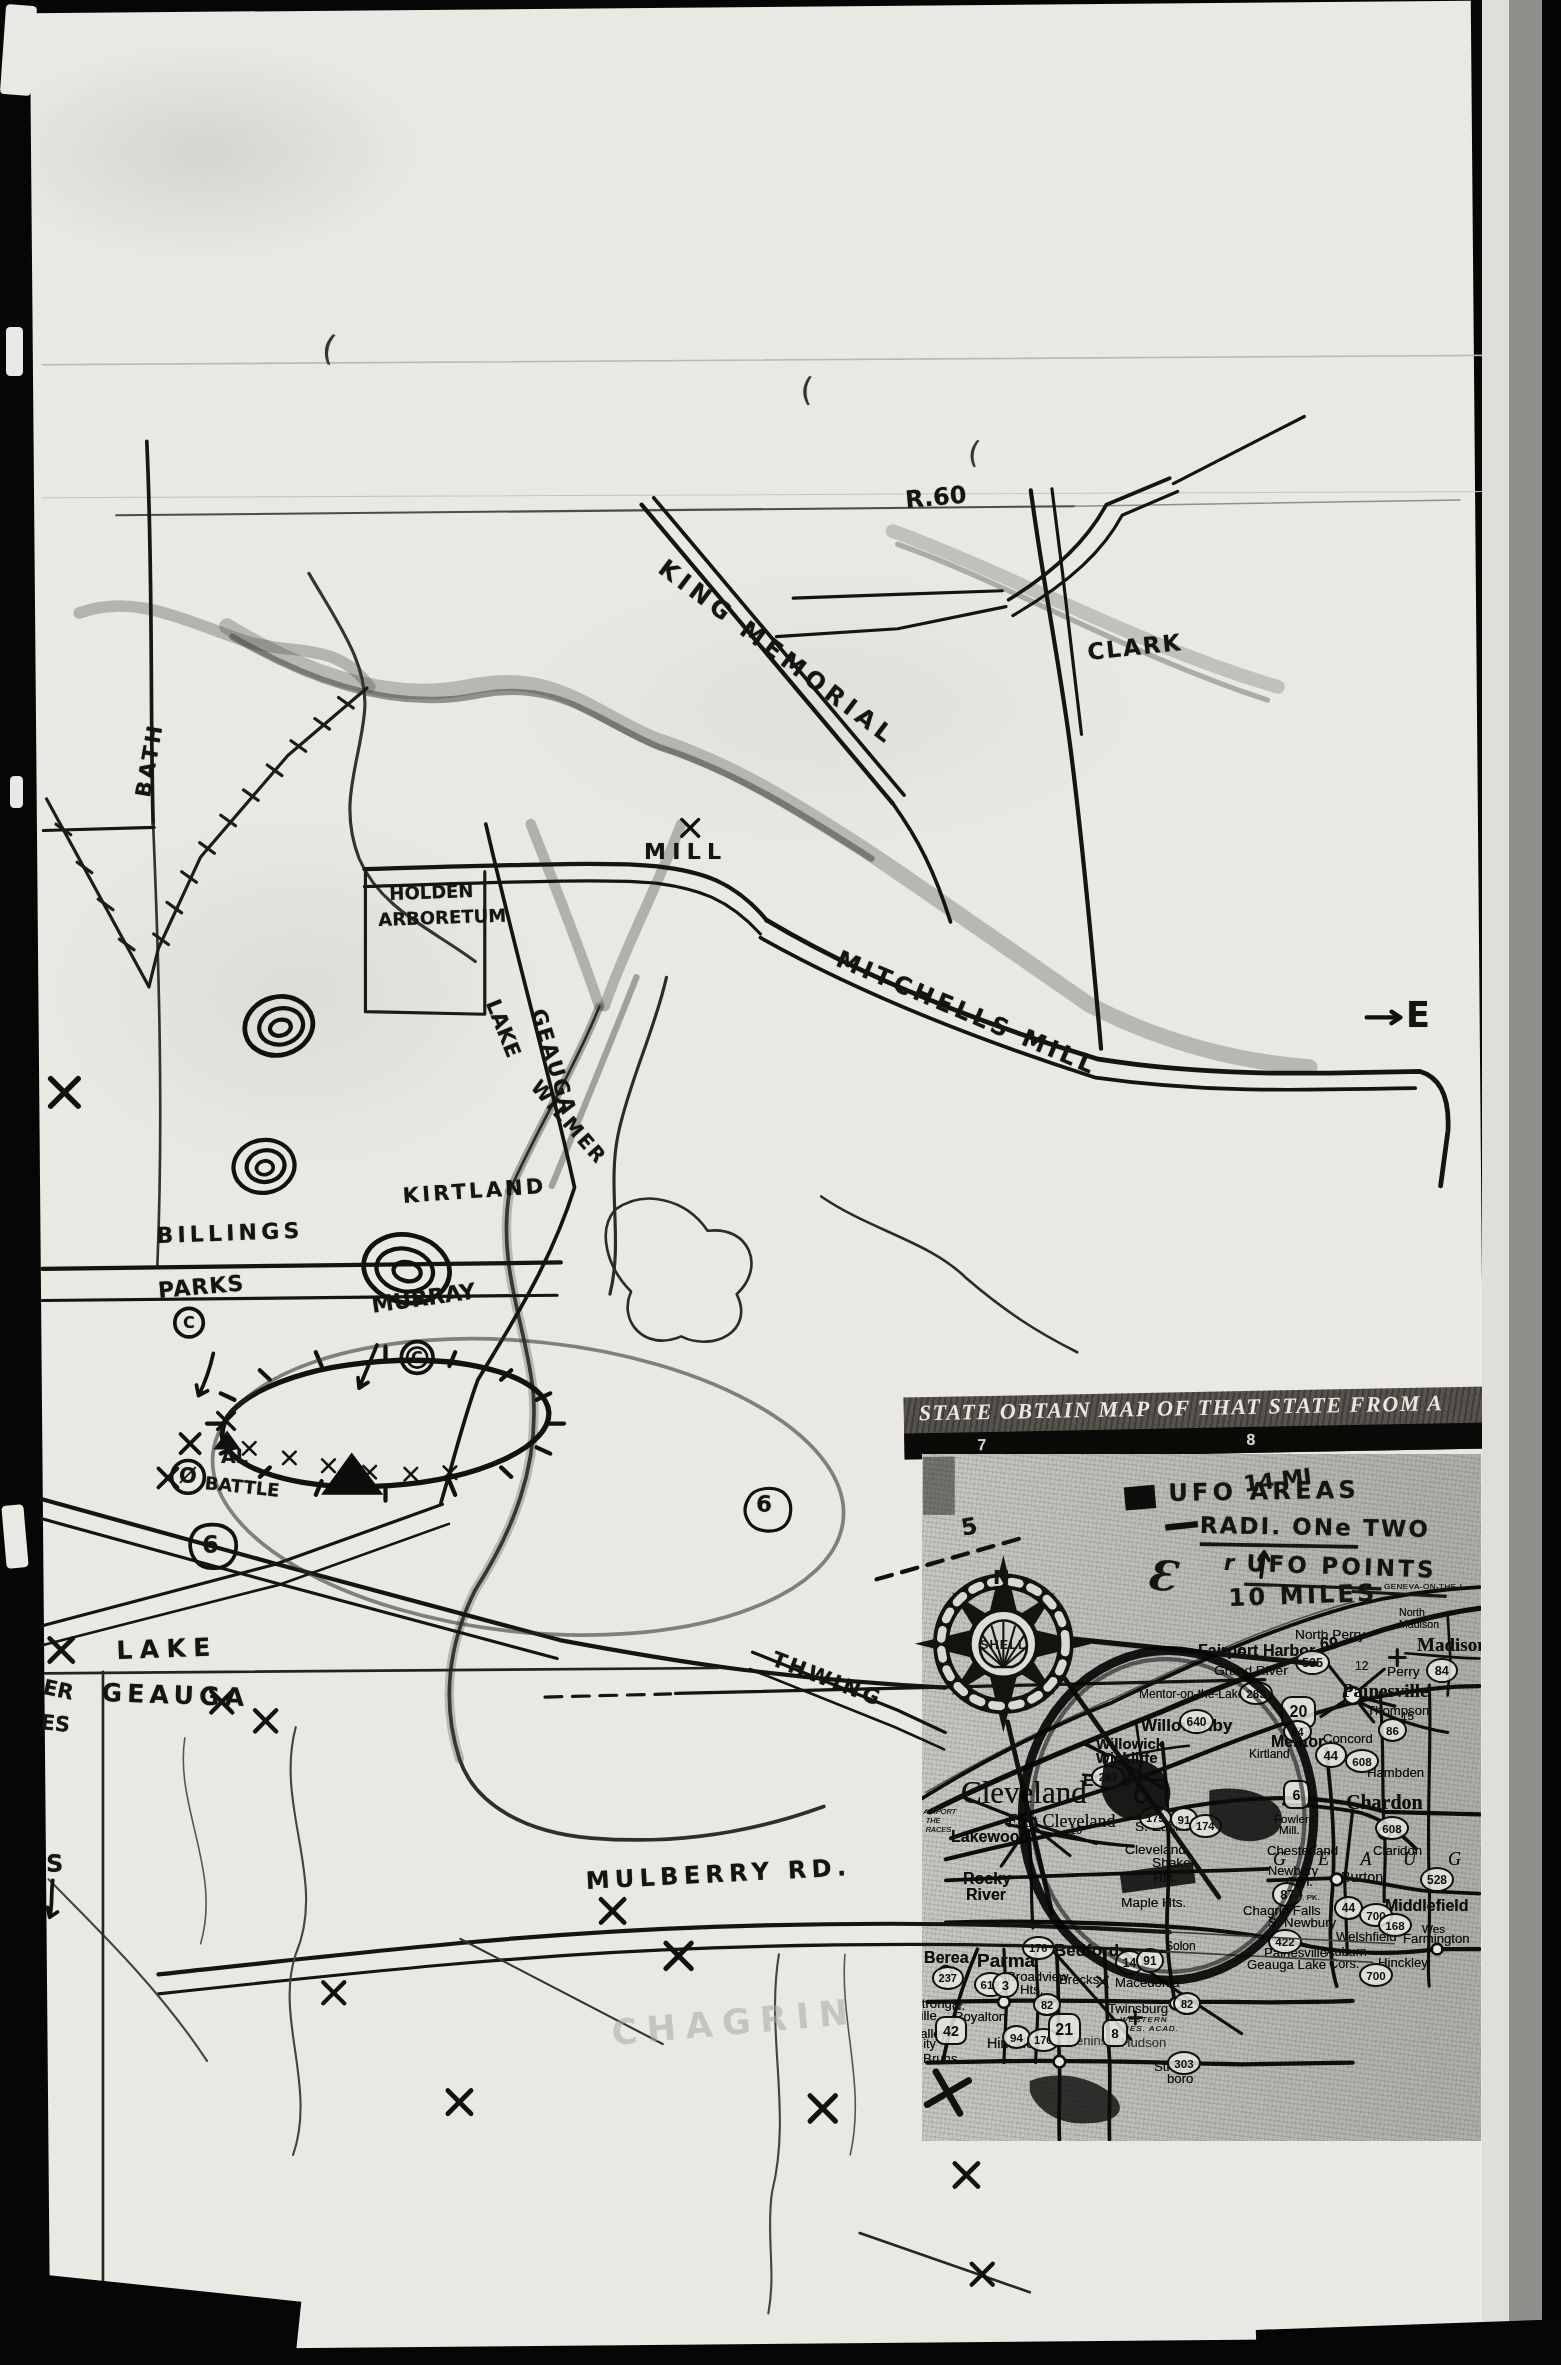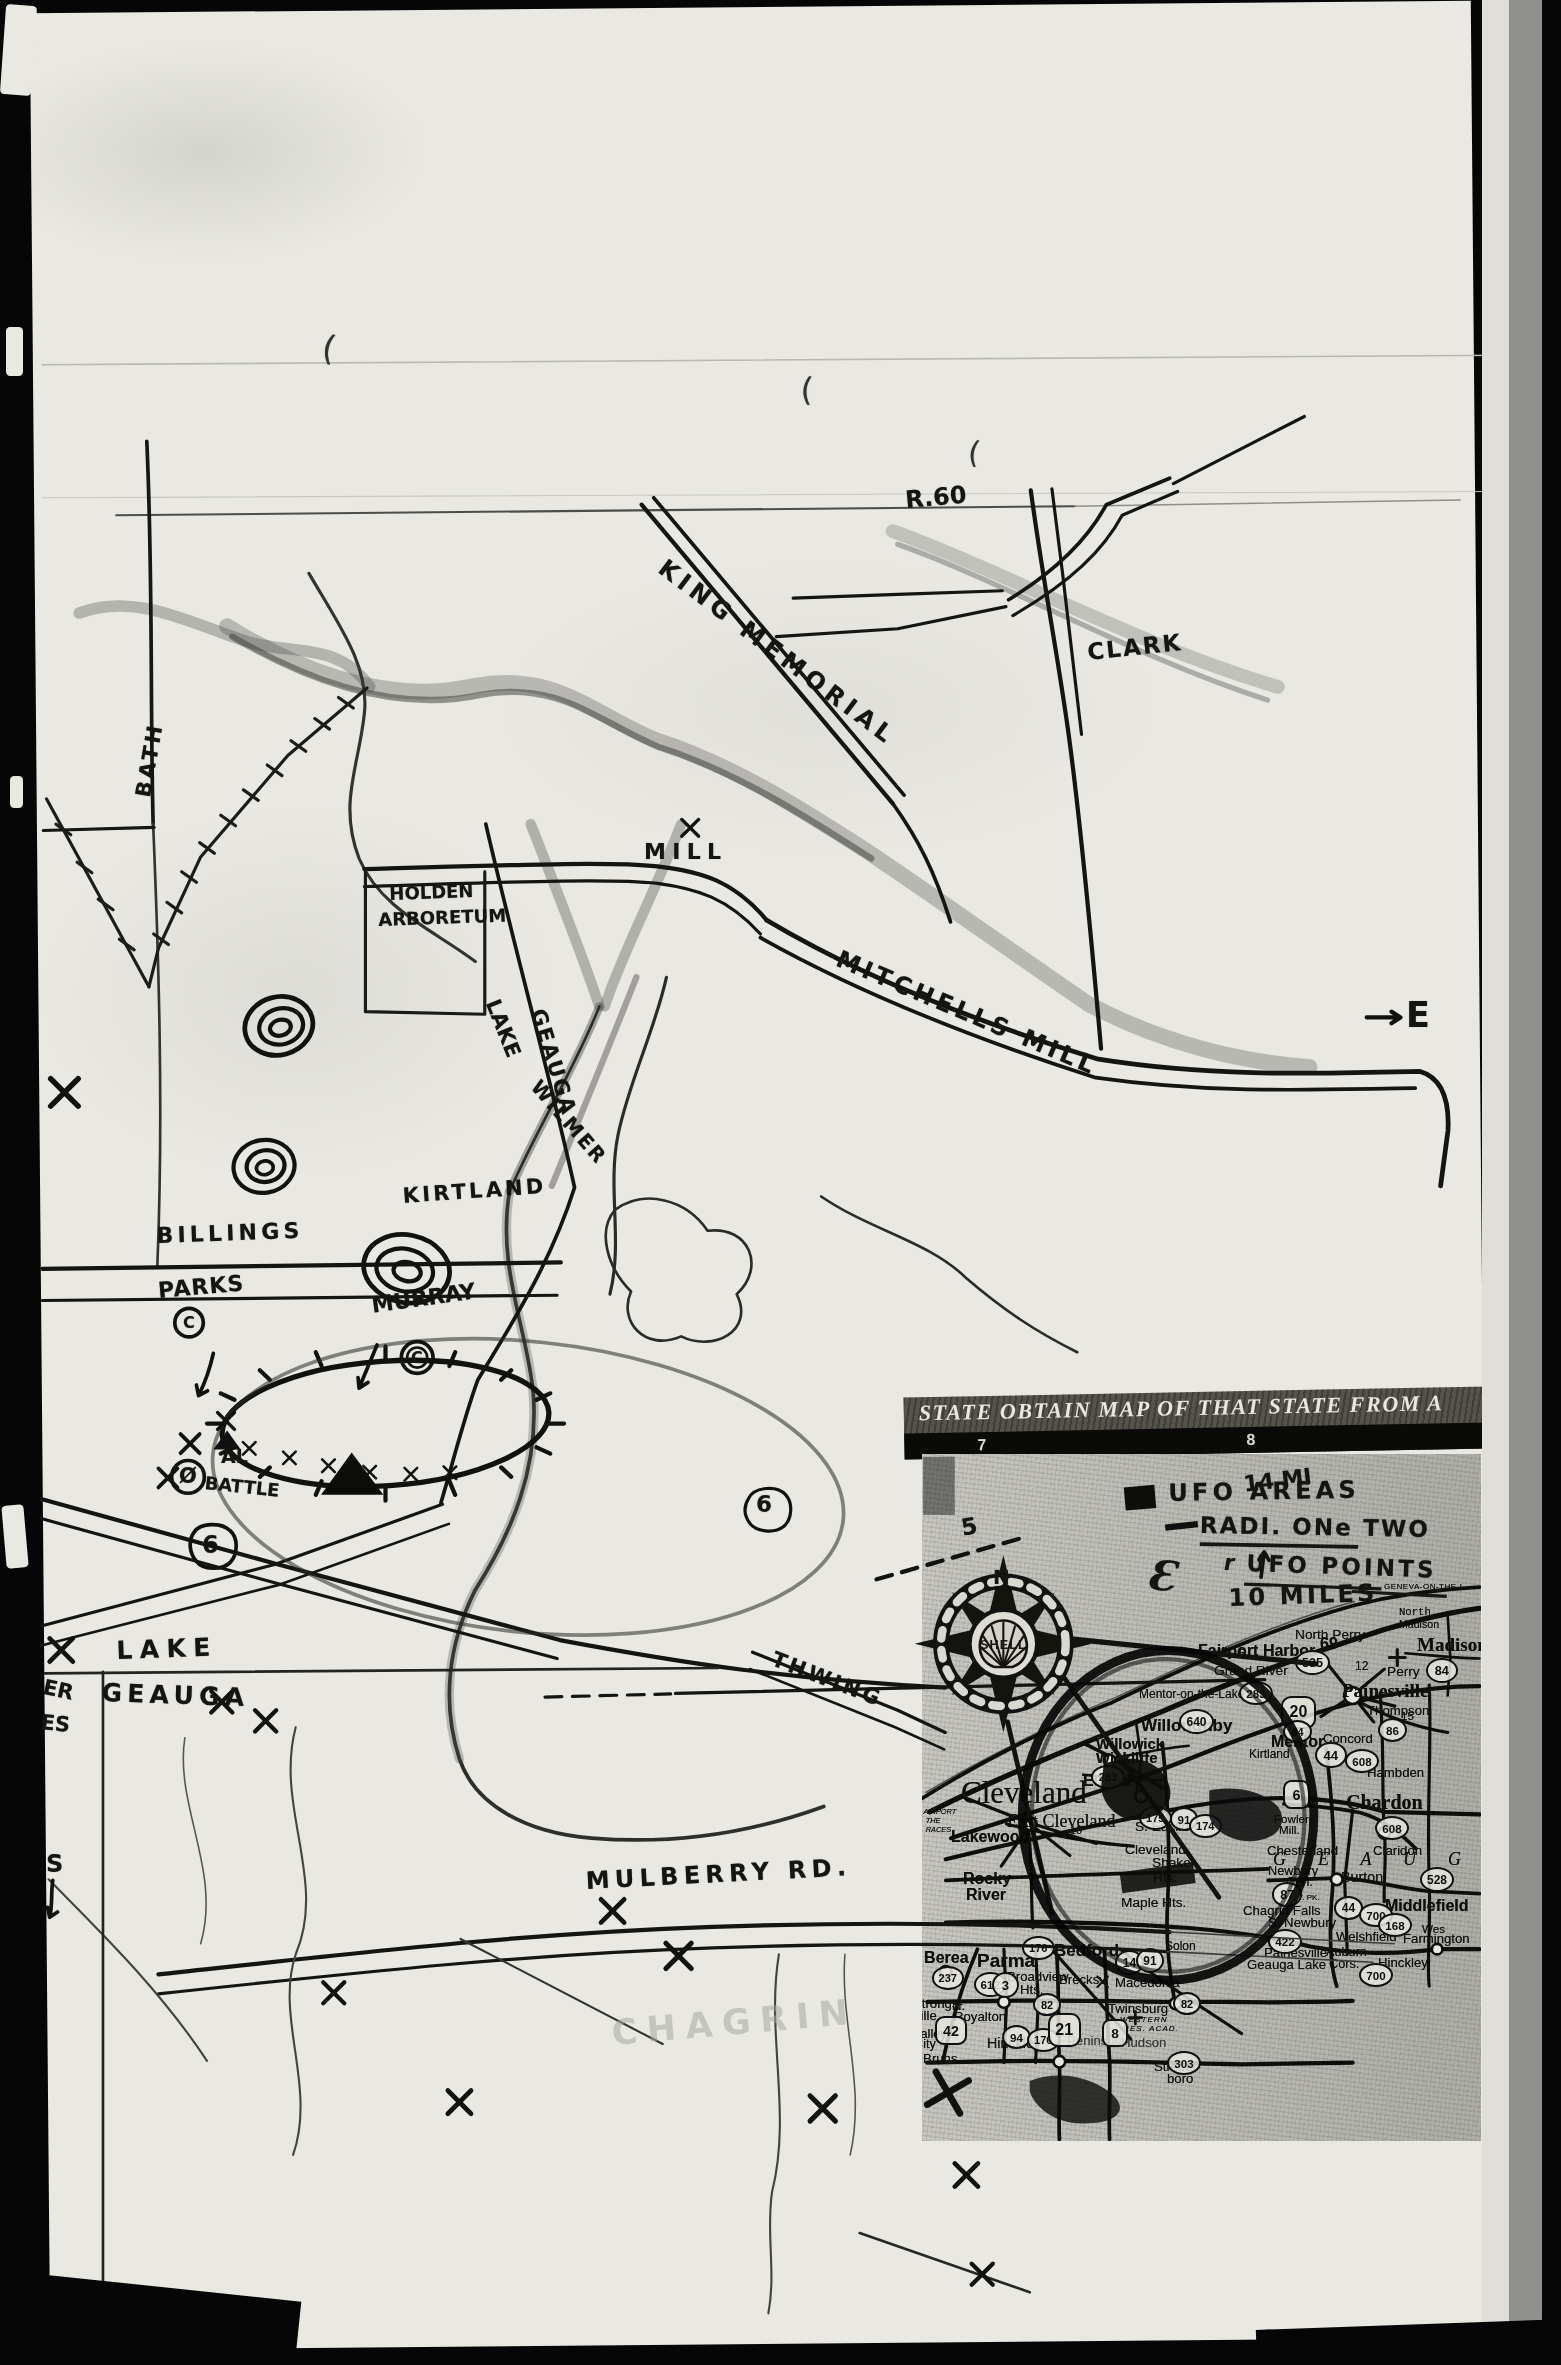--- a/index.html
+++ b/index.html
@@ -106,21 +106,21 @@
           <circle cx="785" cy="805" r="11"></circle>
           <circle cx="875" cy="717" r="11"></circle>
         <circle cx="205" cy="700" r="12"></circle>
           <circle cx="975" cy="937" r="10"></circle>
       </g>
     </svg>
 
     <span class="lbl city-b" style="left:276px;top:188px;font-size:16px;">Fairport Harbor</span>
     <span class="lbl" style="left:292px;top:209px;font-size:13.7px;">Grand River</span>
     <span class="lbl" style="left:373px;top:173px;font-size:13.7px;">North Perry</span>
-    <span class="lbl" style="left:477px;top:152px;font-size:10.6px;font-family:Liberation Mono, monospace;">North</span>
+    <span class="lbl" style="left:477px;top:152px;font-size:10.6px;">North</span>
     <span class="lbl" style="left:477px;top:164px;font-size:10.6px;">Madison</span>
     <span class="lbl city-b serif" style="left:495px;top:180px;font-size:19px;">Madison</span>
     <span class="lbl" style="left:465px;top:210px;font-size:13.7px;">Perry</span>
     <span class="lbl city-b serif" style="left:420px;top:226px;font-size:19px;">Painesville</span>
     <span class="lbl" style="left:445px;top:249px;font-size:13.2px;">Thompson</span>
     <span class="lbl" style="left:401px;top:277px;font-size:13.2px;">Concord</span>
     <span class="lbl" style="left:405px;top:311px;font-size:13.2px;padding-left:40px;">Hambden</span>
     <span class="lbl city-b" style="left:349px;top:279px;font-size:16px;">Mentor</span>
     <span class="lbl city-b" style="left:381px;top:274px;font-size:12.7px;">A</span>
     <span class="lbl" style="left:217px;top:233px;font-size:12px;">Mentor-on-the-Lake</span>

